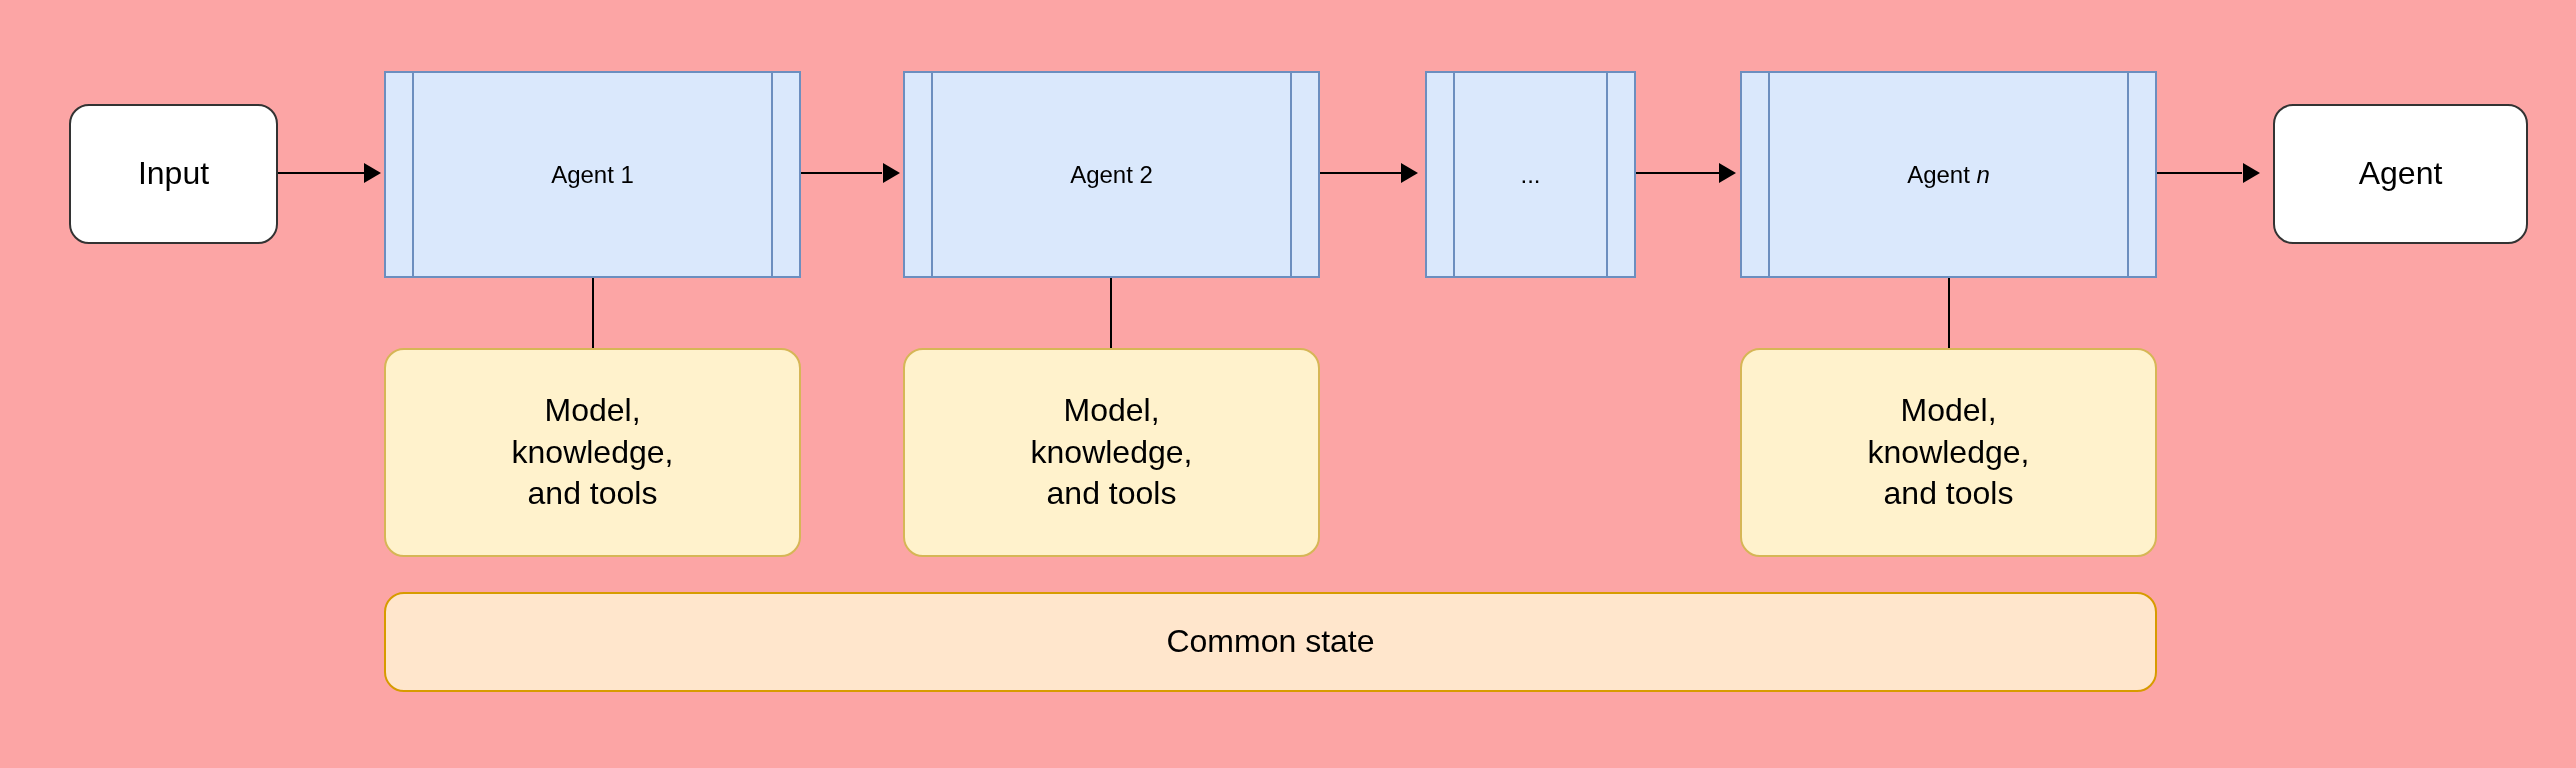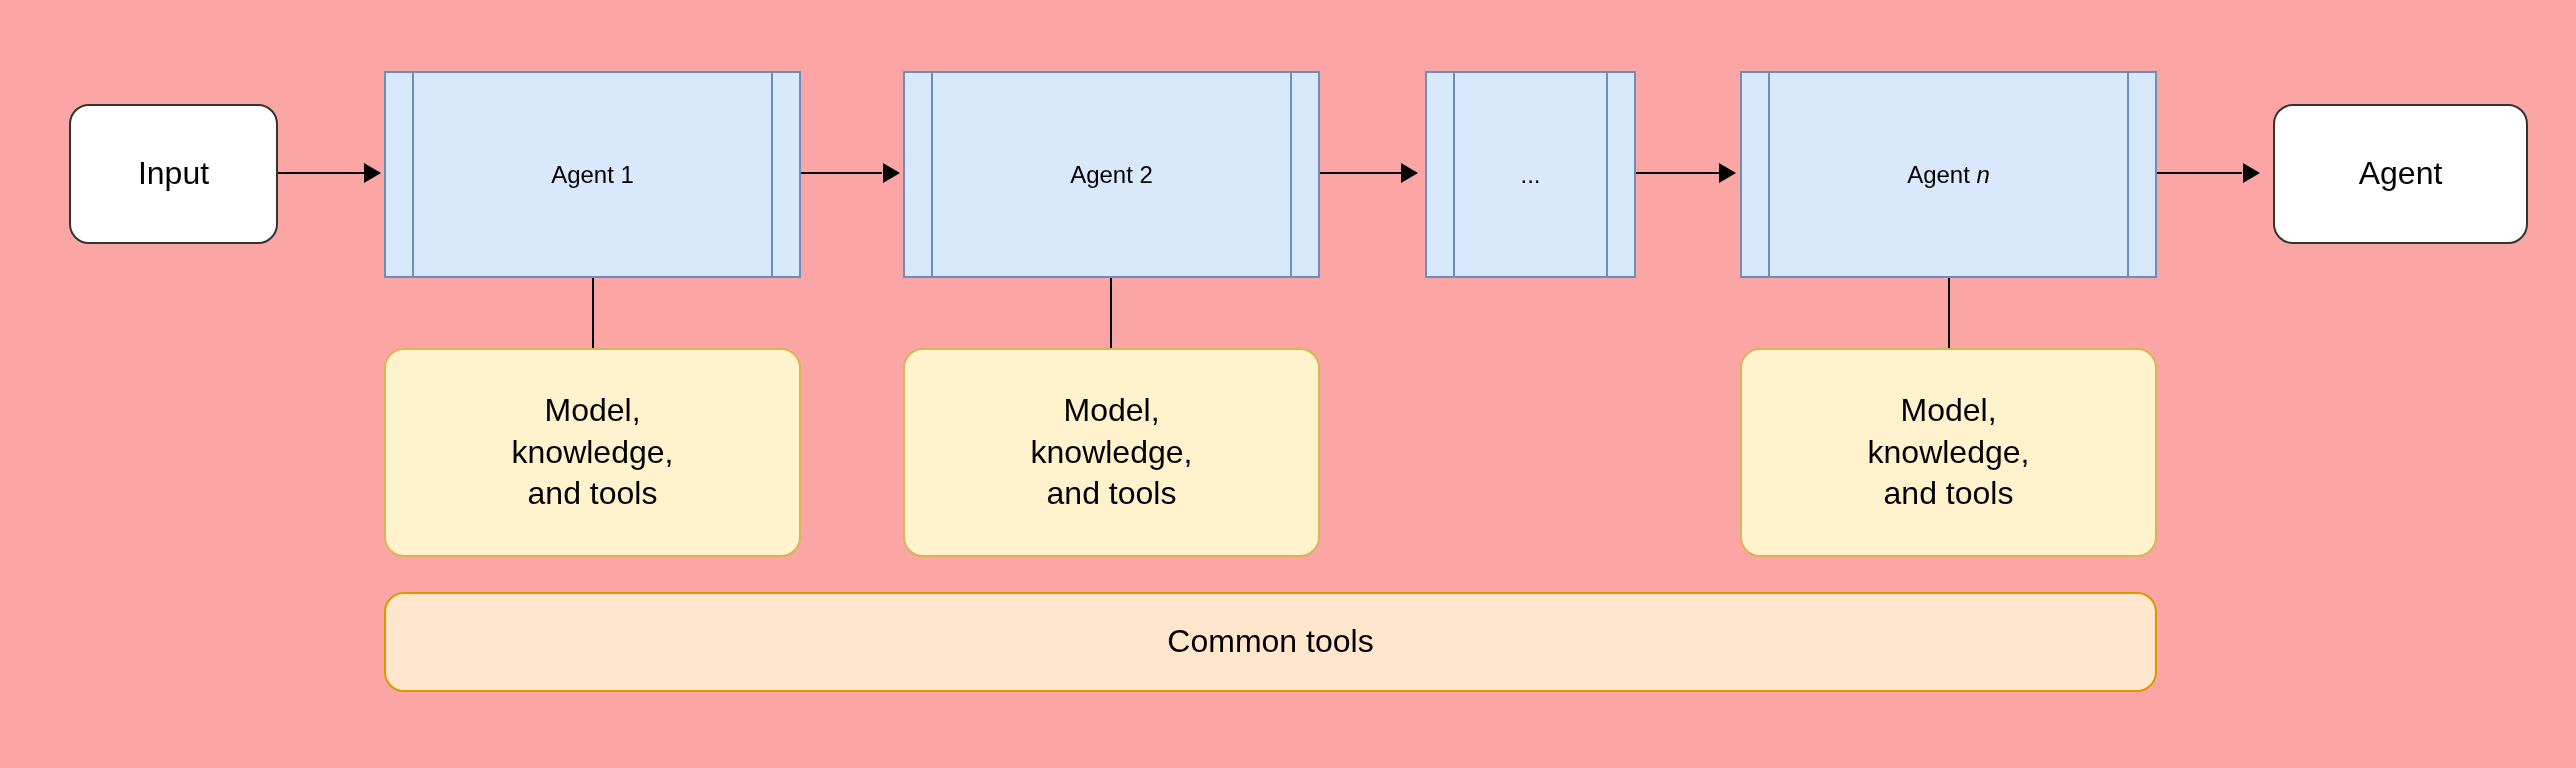--- a/index.html
+++ b/index.html
@@ -170,17 +170,17 @@
     <span class="line">and tools</span>
   </div>
 
   <div class="node resource" style="left:1740px; top:348px; width:417px; height:209px;">
     <span class="line">Model,</span>
     <span class="line">knowledge,</span>
     <span class="line">and tools</span>
   </div>
 
   <div class="node statebar" style="left:384px; top:592px; width:1773px; height:100px;">
-    <span>Common tools</span>
+    <span>Common state</span>
   </div>
 
 </div>
 
 
 </body></html>

